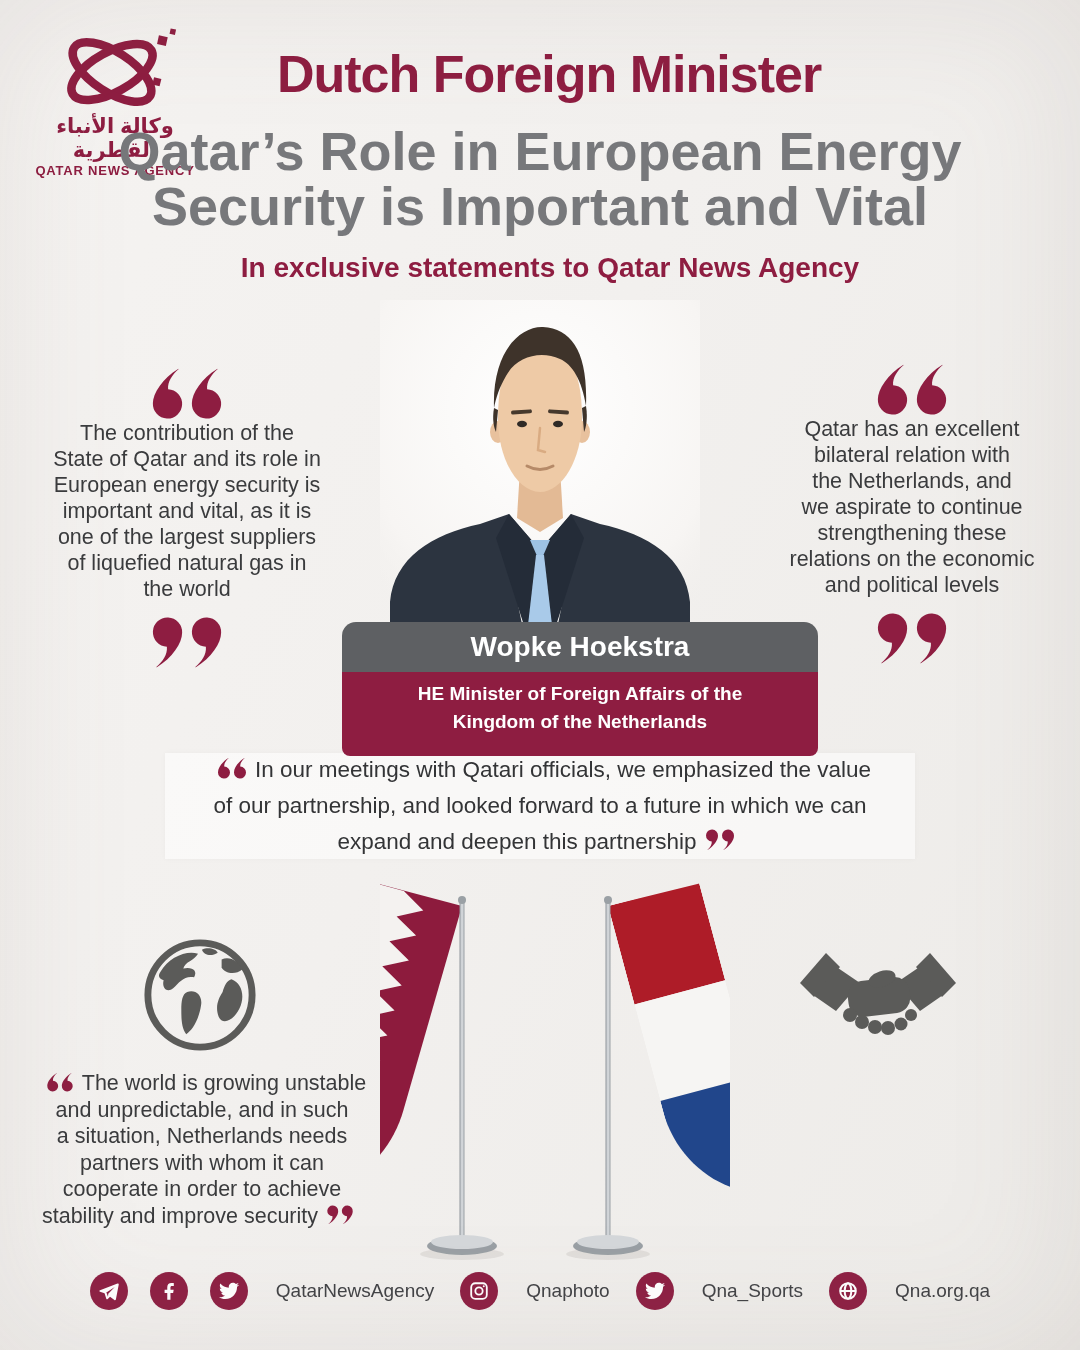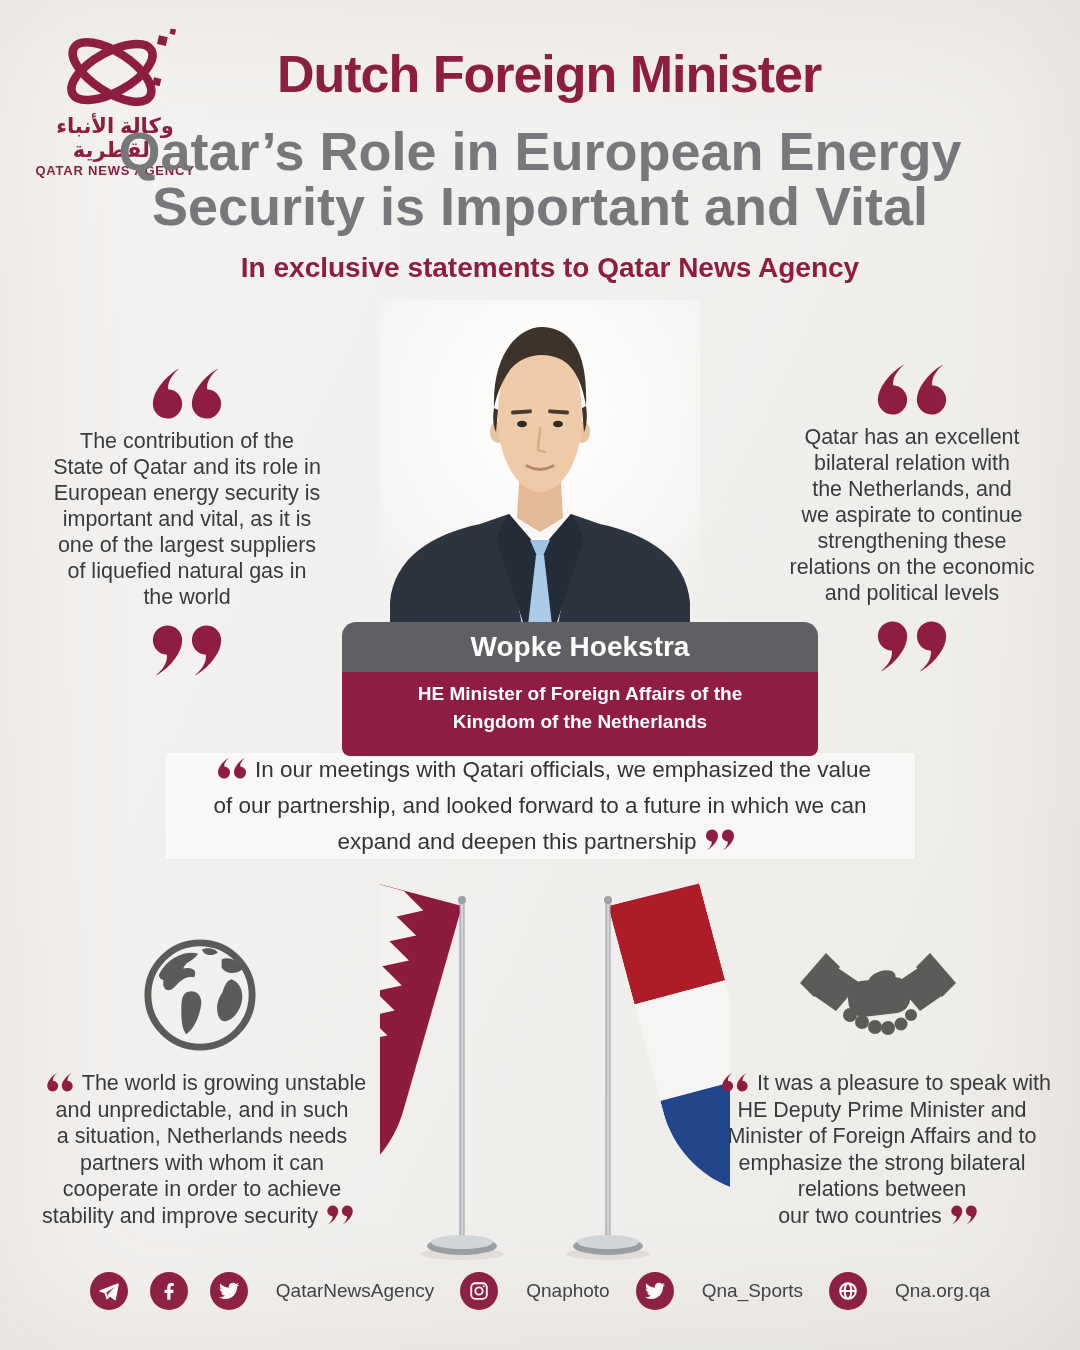--- a/index.html
+++ b/index.html
@@ -16,21 +16,21 @@
   
   .logo{left:30px;top:28px;width:170px;text-align:center;}
   .logo svg{display:block;margin:0 auto;}
   .logo-ar{font-size:21px;font-weight:bold;color:#8e1d41;line-height:24px;}
   .logo-en{font-size:13px;font-weight:bold;color:#8e1d41;letter-spacing:.8px;line-height:17px;}
   .title{left:0;right:6px;top:44px;font-size:52px;font-weight:bold;letter-spacing:-1px;color:#8e1d41;padding-left:24px;}
   .subtitle{left:0;right:0;top:124px;font-size:54px;font-weight:bold;color:#77787b;line-height:55px;white-space:pre-line;}
   .tagline{left:0;right:0;top:252px;font-size:28px;font-weight:bold;color:#8e1d41;margin-left:20px;}
   
   .sidequote{width:330px;text-align:center;color:#3a3b3d;font-size:21.5px;line-height:26px;font-weight:500;}
-  .sidequote .qtext{white-space:pre-line;display:block;margin-top:8px;}
+  .sidequote .qtext{white-space:pre-line;display:block;}
   .sidequote .qclose{margin-top:14px;}
   .ql{left:22px;top:366px;}
   .qr{left:762px;top:362px;width:300px;}
   .bigq{display:block;margin:0 auto;}
   
   .portrait{left:380px;top:300px;width:320px;height:345px;z-index:1;}
   
   .plate{left:342px;top:622px;width:476px;z-index:2;text-align:center;}
   .plate-name{background:#5e6063;border-radius:14px 14px 0 0;color:#fff;font-size:28px;font-weight:bold;line-height:50px;height:50px;}
   .plate-title{background:#8e1d41;border-radius:0 0 8px 8px;color:#fff;font-size:19px;font-weight:bold;line-height:28px;padding:8px 6px 20px;white-space:pre-line;}
@@ -261,34 +261,20 @@
 a situation, Netherlands needs
 partners with whom it can
 cooperate in order to achieve
 stability and improve security</span><svg class="inq" width="30" height="20" viewBox="0 0 64 44" fill="#8e1d41">
         <g transform="rotate(180 32 22)">
           <use href="#quotePair"></use>
         </g>
       </svg>
   </div>
 
-  <div class="abs bquote bqr">
-    <svg class="inq" width="30" height="20" viewBox="0 0 64 44" fill="#8e1d41">
-        <use href="#quotePair"></use>
-      </svg><span class="qtext" style="display:inline">It was a pleasure to speak with
-HE Deputy Prime Minister and
-Minister of Foreign Affairs and to
-emphasize the strong bilateral
-relations between
-our two countries</span><svg class="inq" width="30" height="20" viewBox="0 0 64 44" fill="#8e1d41">
-        <g transform="rotate(180 32 22)">
-          <use href="#quotePair"></use>
-        </g>
-      </svg>
-  </div>
 
   <div class="abs footer">
     <div class="fgroup">
       <span class="fcircle">
         <svg width="22" height="22" viewBox="0 0 24 24" fill="#ffffff">
             <path d="M22,3.5 L2.2,11.2 c-0.9,0.35 -0.85,1.4 0.05,1.7 l4.9,1.55 1.9,5.9 c0.25,0.75 1.05,0.9 1.6,0.35 l2.45,-2.45 4.8,3.55 c0.6,0.45 1.45,0.12 1.6,-0.62 l3.1,-15.9 c0.2,-1 -0.6,-1.6 -1.6,-1.28 z M8.8,14 L18.3,7.6 11.2,14.9 10.9,18.2 9.4,14.3 Z"></path>
           </svg>
       </span>
       <span class="fcircle">
         <svg width="22" height="22" viewBox="0 0 24 24" fill="#ffffff">

